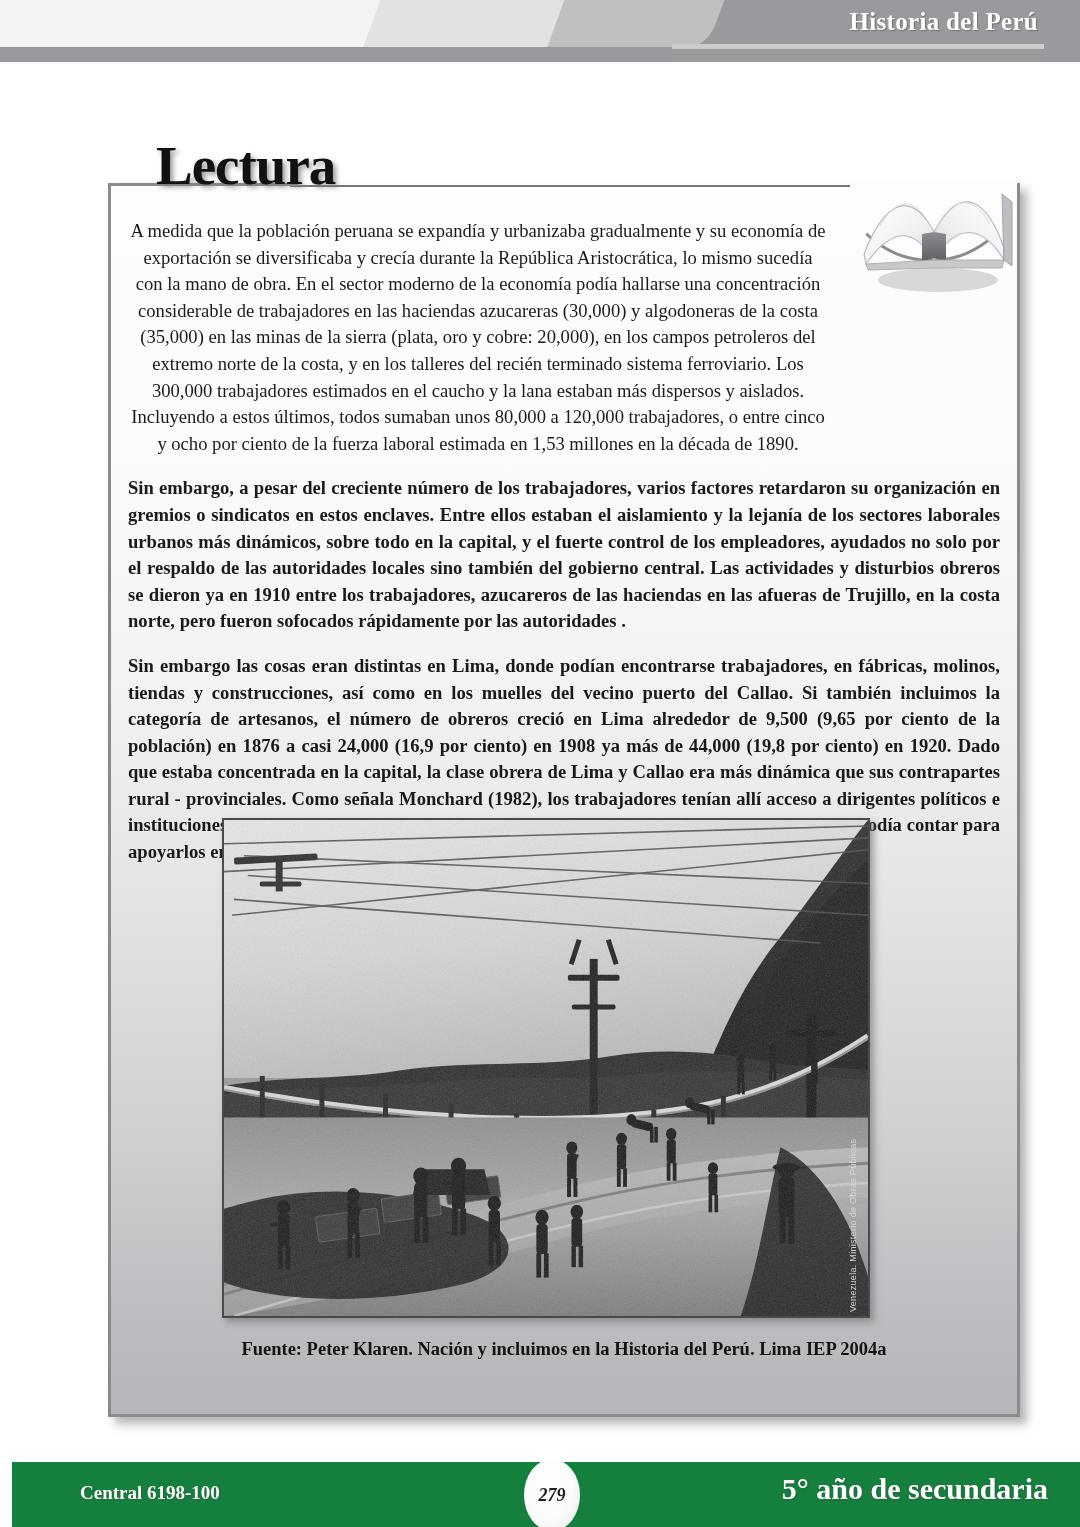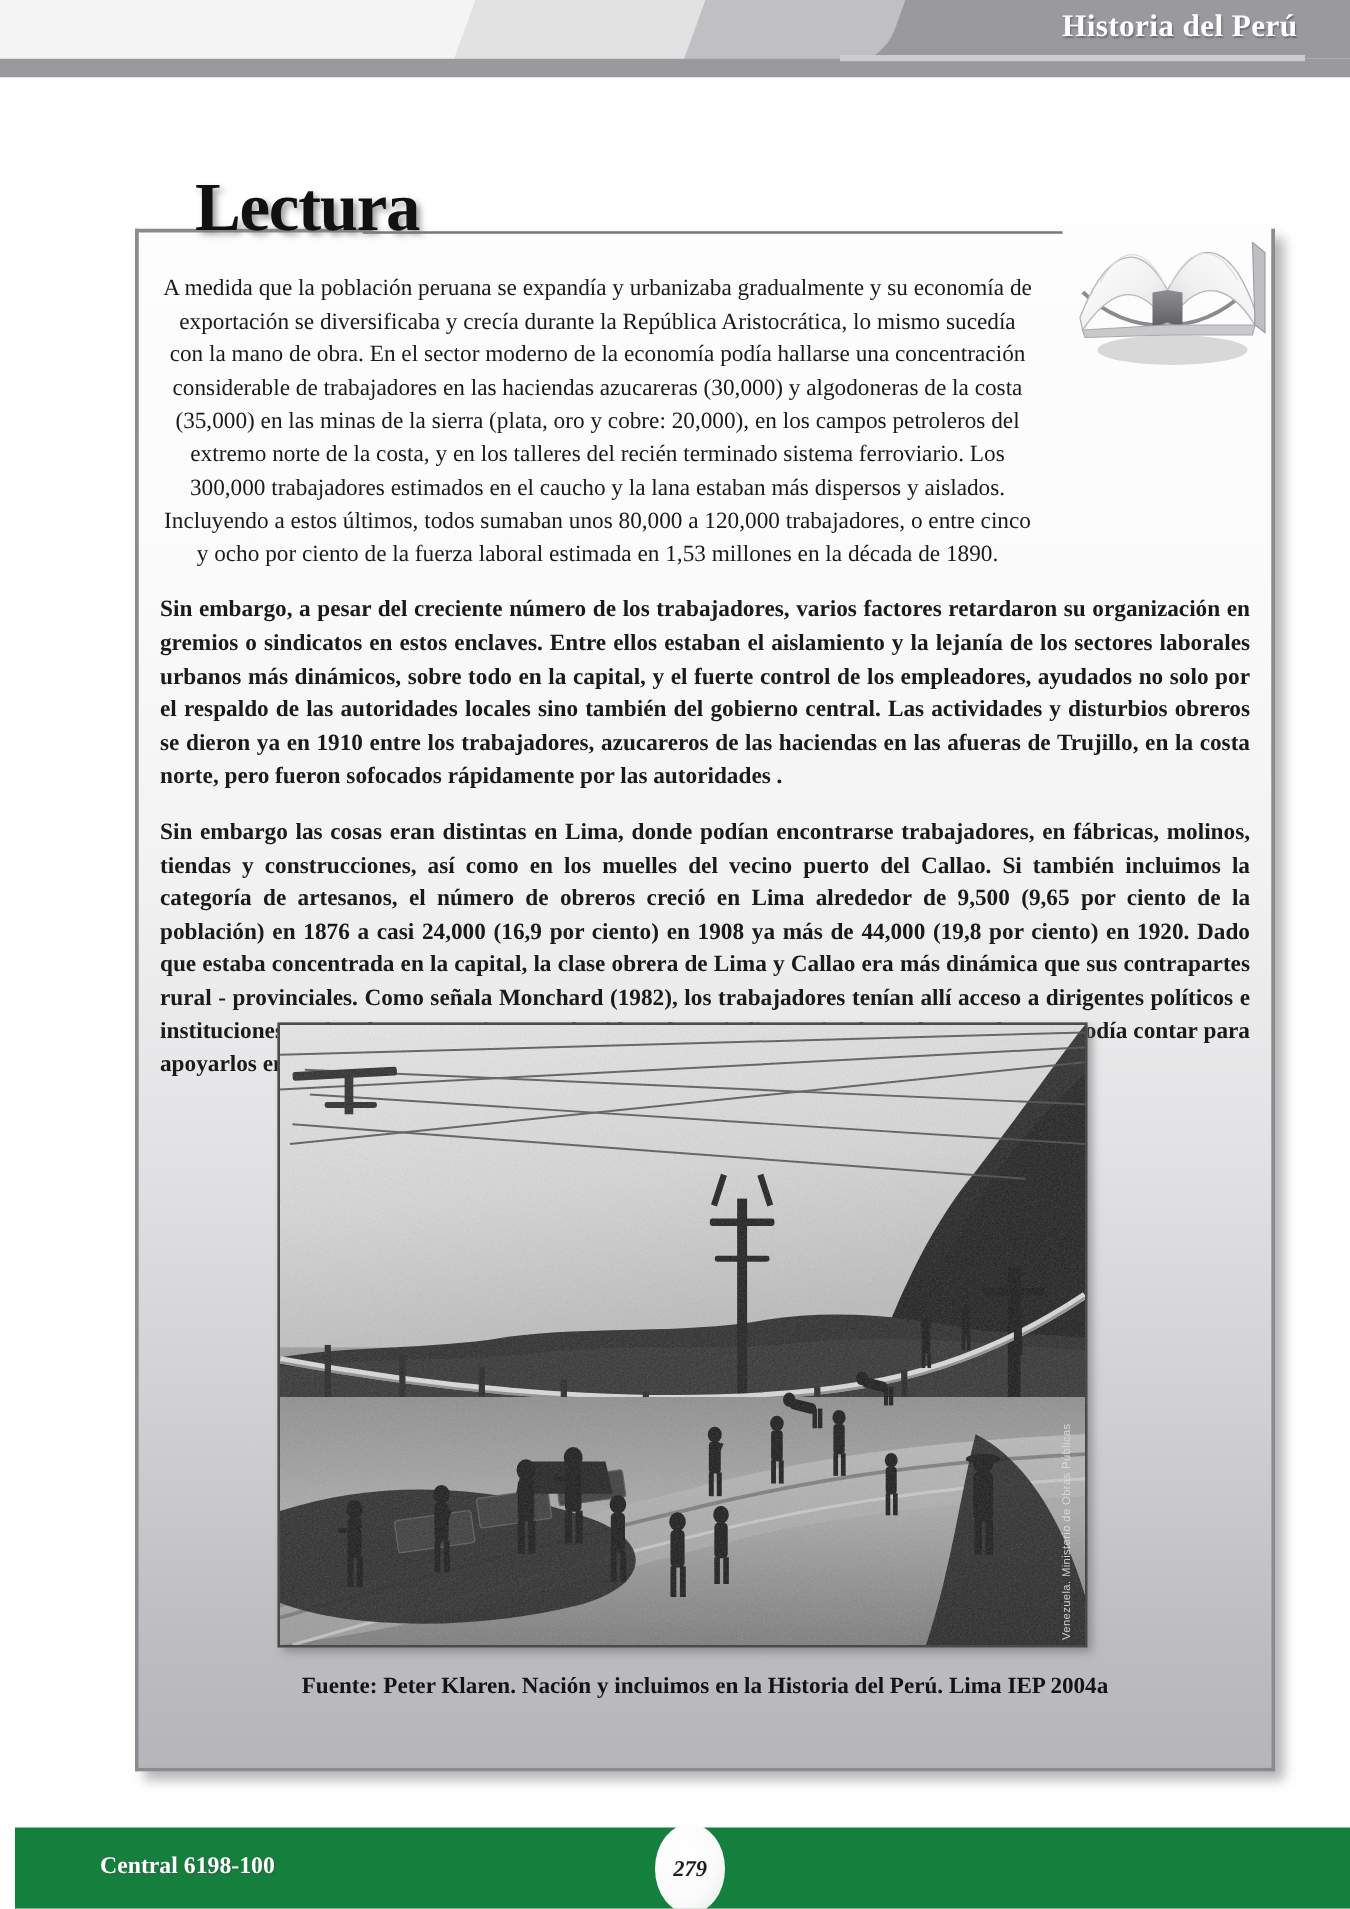--- a/index.html
+++ b/index.html
@@ -551,13 +551,14 @@
   <div class="photo-credit">Venezuela. Ministerio de Obras Públicas</div>
 </div>
 
 <div class="photo-caption">Fuente: Peter Klaren. Nación y incluimos en la Historia del Perú. Lima IEP 2004a</div>
 
 <div class="page-footer">
   <div class="footer-left">Central 6198-100</div>
   <div class="page-number-badge">
     <span>279</span>
   </div>
+  <div class="footer-right">5° año de secundaria</div>
 </div>
 
 </body></html>

